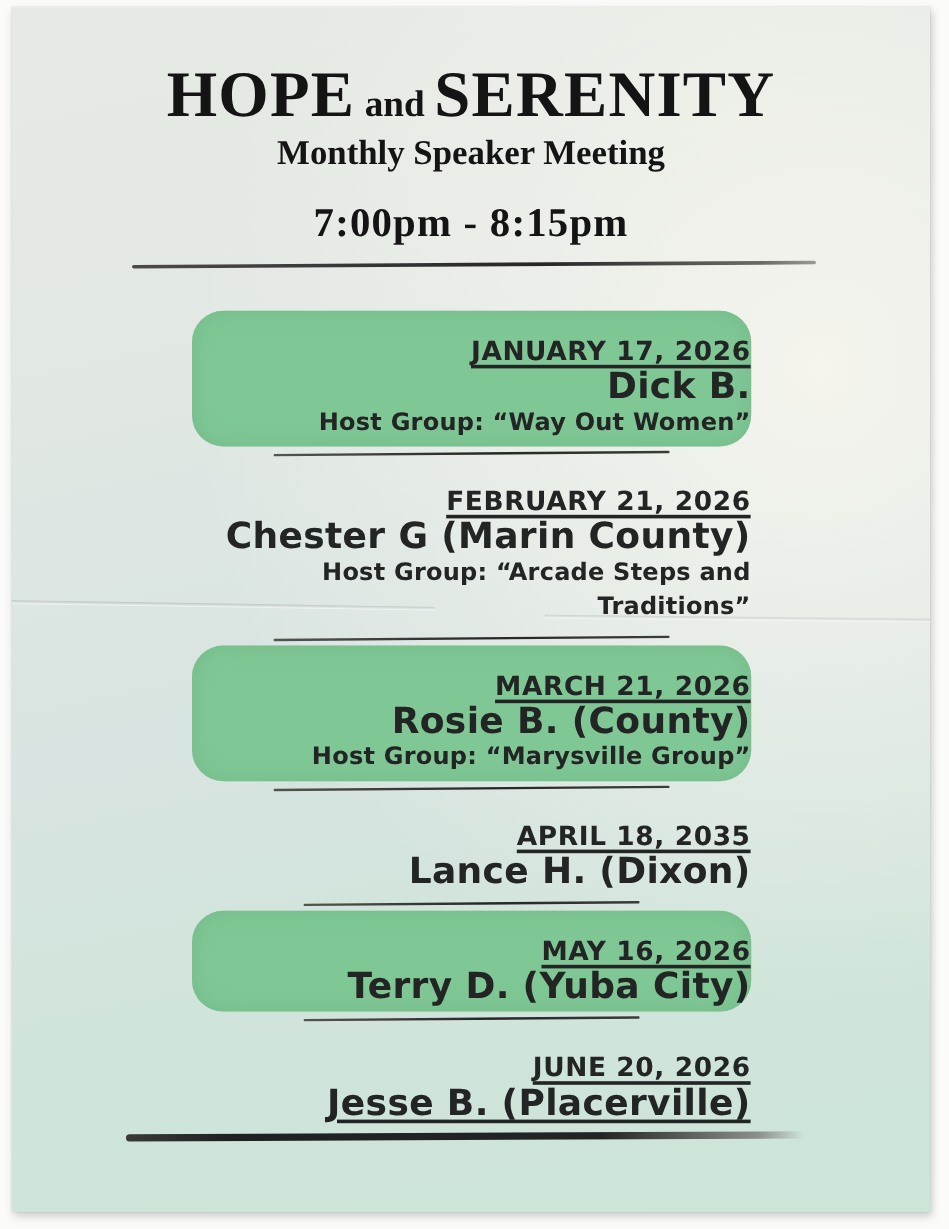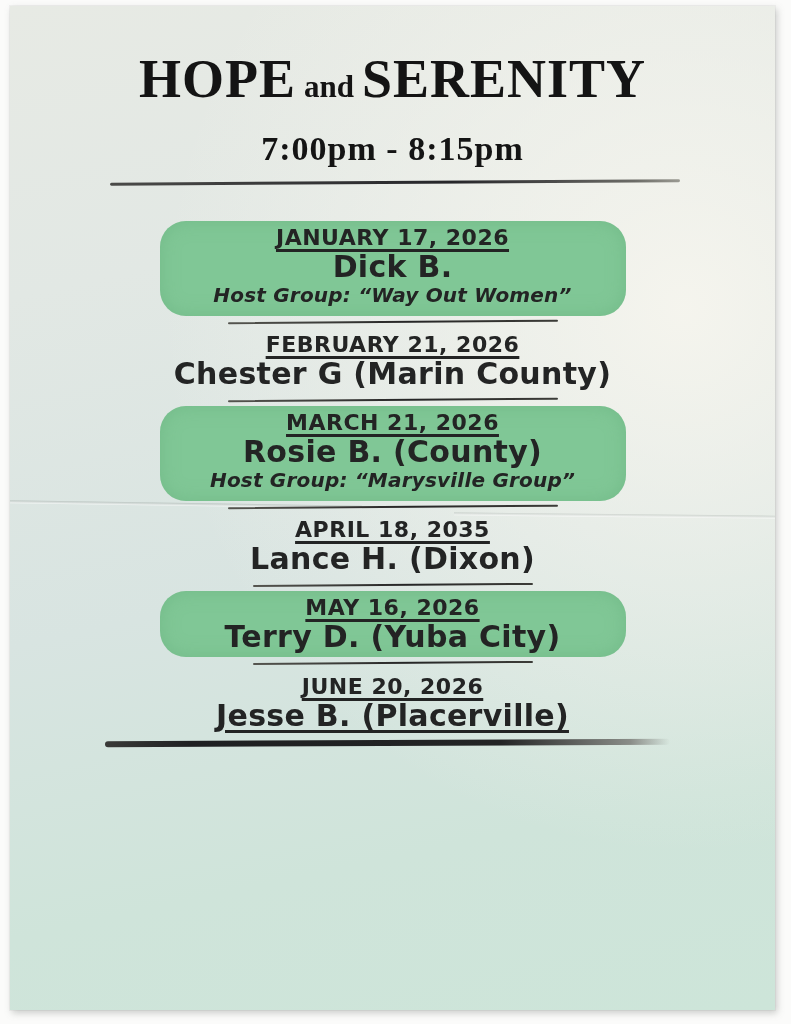--- a/index.html
+++ b/index.html
@@ -20,27 +20,27 @@
   header{padding-top:46px;text-align:center;color:#141414;}
   .title{font-family:"Liberation Serif",serif;font-weight:700;font-size:54px;line-height:1;
     letter-spacing:1px;white-space:nowrap;}
   .title .t-and{font-size:31px;letter-spacing:0;padding:0 8px;}
   .subtitle{font-family:"Liberation Serif",serif;font-weight:700;font-size:29px;line-height:32px;margin-top:6px;}
   .time{font-family:"Liberation Serif",serif;font-weight:700;font-size:34px;line-height:37px;margin-top:24px;letter-spacing:1px;}
   .title-rule{height:3px;width:570px;margin:14px 0 0 100px;transform:rotate(-0.35deg);
     background:linear-gradient(to right,#4a4a48,#26262a 60%,#6b6b66 92%,#9a9a92);border-radius:2px;}
 
   .schedule{margin-top:37px;}
-  .entry{width:466px;margin:0 auto;text-align:center;padding:2px 0 6px;
+  .entry{width:466px;margin:0 auto;text-align:right;padding:20px 0 6px;
     font-family:"DejaVu Sans","Liberation Sans",sans-serif;font-weight:700;color:#232424;}
   .entry.green{background:#80c796;border-radius:26px;box-shadow:inset 0 0 18px rgba(103,177,125,0.55);}
   .entry .date{font-size:22px;line-height:29px;letter-spacing:0.5px;
     text-decoration:underline;text-decoration-thickness:2.5px;text-underline-offset:4px;}
   .entry .speaker{font-size:30px;line-height:29px;letter-spacing:0.3px;}
-  .entry .host{font-size:20px;line-height:29px;letter-spacing:0.2px;font-style:italic;}
+  .entry .host{font-size:20px;line-height:29px;letter-spacing:0.2px;}
   .entry .underlined{text-decoration:underline;text-decoration-thickness:2.5px;text-underline-offset:4px;}
   .entry.june{margin-top:6px;}
 
   .sep{height:2px;width:330px;margin:5px auto;transform:rotate(-0.45deg);
     background:linear-gradient(to right,#55554f,#262626 55%,#3c3c38);border-radius:1px;}
   .sep.narrow{width:280px;}
   .rule-thick{height:6px;width:565px;margin:4px 0 0 95px;transform:rotate(-0.25deg);border-radius:3px;
     background:linear-gradient(to right,#3a3a38,#1f2022 15%,#232425 70%,#8a8d88 93%,rgba(150,152,148,0));}
 
   footer{margin-top:26px;display:flex;justify-content:center;align-items:flex-start;gap:34px;}
@@ -51,36 +51,38 @@
 </head>
 <body>
 
 <div class="scan-frame">
   <div class="page">
     <div class="crease c1"></div>
     <div class="crease c2"></div>
 
     <header>
       <div class="title"><span>HOPE</span><span class="t-and">and</span><span>SERENITY</span></div>
+      <div class="subtitle">Monthly Speaker Meeting</div>
       <div class="time">7:00pm - 8:15pm</div>
       <div class="title-rule"></div>
     </header>
 
     <main class="schedule">
 
       <section class="entry green">
         <div class="date">JANUARY 17, 2026</div>
         <div class="speaker">Dick B.</div>
         <div class="host">Host Group: “Way Out Women”</div>
       </section>
       <div class="sep"></div>
 
       <section class="entry">
         <div class="date">FEBRUARY 21, 2026</div>
         <div class="speaker">Chester G (Marin County)</div>
+        <div class="host">Host Group: “Arcade Steps and Traditions”</div>
       </section>
       <div class="sep"></div>
 
       <section class="entry green">
         <div class="date">MARCH 21, 2026</div>
         <div class="speaker">Rosie B. (County)</div>
         <div class="host">Host Group: “Marysville Group”</div>
       </section>
       <div class="sep"></div>
 

